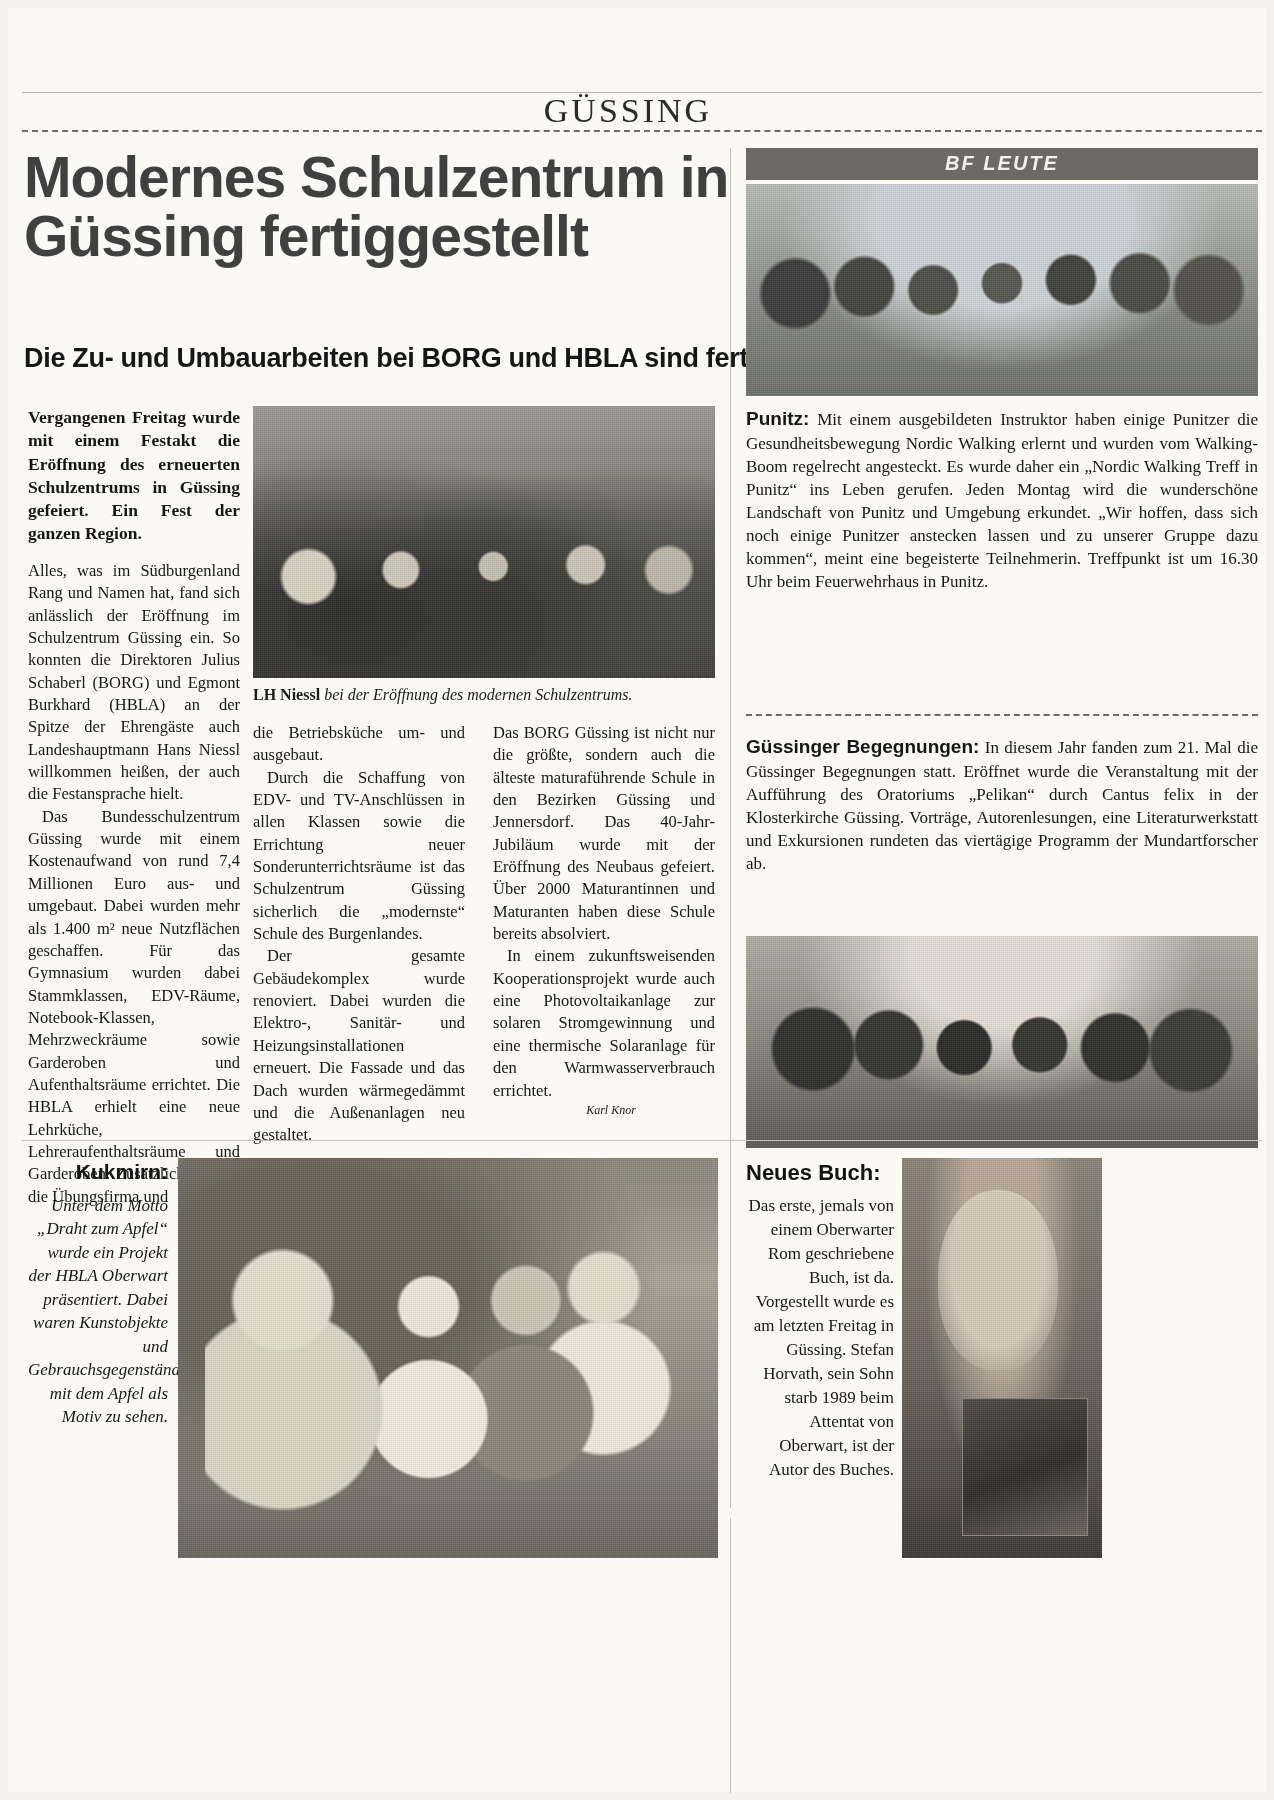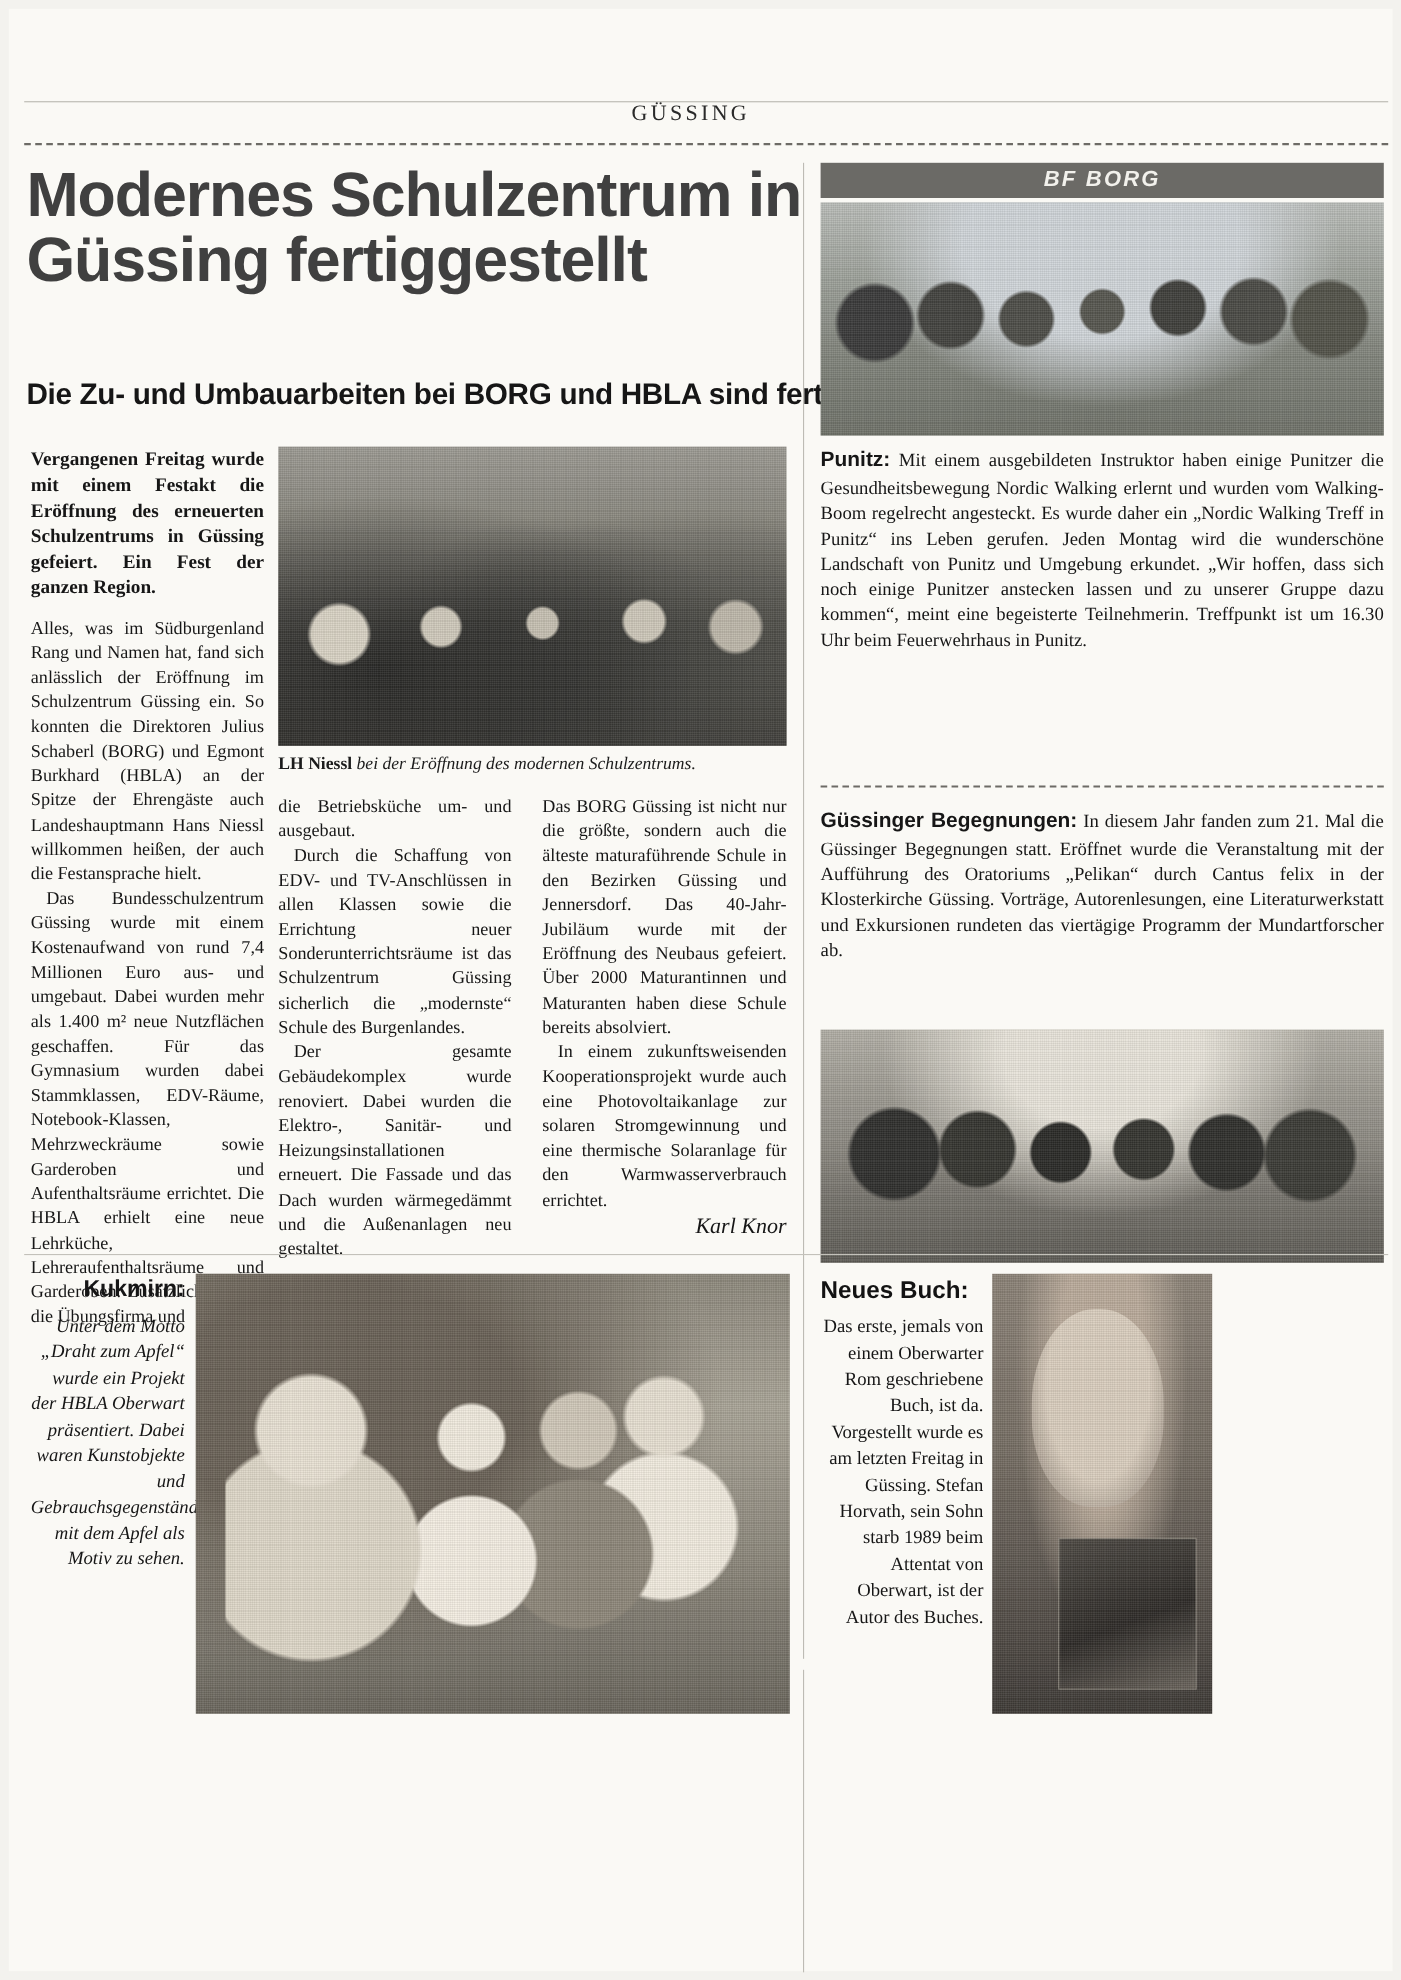--- a/index.html
+++ b/index.html
@@ -71,21 +71,21 @@
     width: 1240px;
     height: 1px;
     background: #b9b7b0;
   }
   .town {
     position: absolute;
     left: 0; top: 84px;
     width: 1240px;
     text-align: center;
     font-family: "Liberation Serif", serif;
-    font-size: 20px;
+    font-size: 34px;
     letter-spacing: 3px;
     color: #2a2a2a;
   }
   .dashed-rule {
     position: absolute;
     left: 14px; top: 122px;
     width: 1240px;
     border-top: 2px dashed #6d6b66;
     height: 0;
   }
@@ -167,23 +167,23 @@
     font-family: "Liberation Serif", serif;
     font-style: italic;
     font-size: 16px;
     color: #1b1b1b;
   }
   .caption b { font-style: normal; font-weight: bold; }
 
   .c2 { left: 245px; top: 714px; width: 212px; }
   .c3 { left: 485px; top: 714px; width: 222px; }
   .byline {
-    text-align: right;
+    text-align: center;
     font-style: italic;
-    font-size: 20px;
+    font-size: 12px;
     margin-top: 2px;
   }
 
   
   .vrule {
     position: absolute;
     left: 722px; top: 140px;
     width: 1px; height: 1360px;
     background: #bdbbb4;
   }
@@ -384,21 +384,21 @@
     <div class="col c3">
       <p class="first">Das BORG Güssing ist nicht nur die größte, sondern auch die älteste maturaführende Schule in den Bezirken Güssing und Jennersdorf. Das 40-Jahr-Jubiläum wurde mit der Eröffnung des Neubaus gefeiert. Über 2000 Maturantinnen und Maturanten haben diese Schule bereits absolviert.</p>
       <p>In einem zukunftsweisenden Kooperationsprojekt wurde auch eine Photovoltaikanlage zur solaren Stromgewinnung und eine thermische Solaranlage für den Warmwasserverbrauch errichtet.</p>
       <p class="byline">Karl Knor</p>
     </div>
 
     <div class="vrule"></div>
     <div class="vrule2"></div>
 
     <div class="bfdabei">
-      <span>BF BORG</span>
+      <span>BF LEUTE</span>
     </div>
     <div class="photo photo2">
       <div class="walkers"></div>
       <div class="grain"></div>
     </div>
 
     <div class="rail-text rail1">
       <span class="kicker">Punitz:</span><span> Mit einem ausgebildeten Instruktor haben einige Punitzer die Gesundheitsbewegung Nordic Walking erlernt und wurden vom Walking-Boom regelrecht angesteckt. Es wurde daher ein „Nordic Walking Treff in Punitz“ ins Leben gerufen. Jeden Montag wird die wunderschöne Landschaft von Punitz und Umgebung erkundet. „Wir hoffen, dass sich noch einige Punitzer anstecken lassen und zu unserer Gruppe dazu kommen“, meint eine begeisterte Teilnehmerin. Treffpunkt ist um 16.30 Uhr beim Feuerwehrhaus in Punitz.</span>
     </div>
 

